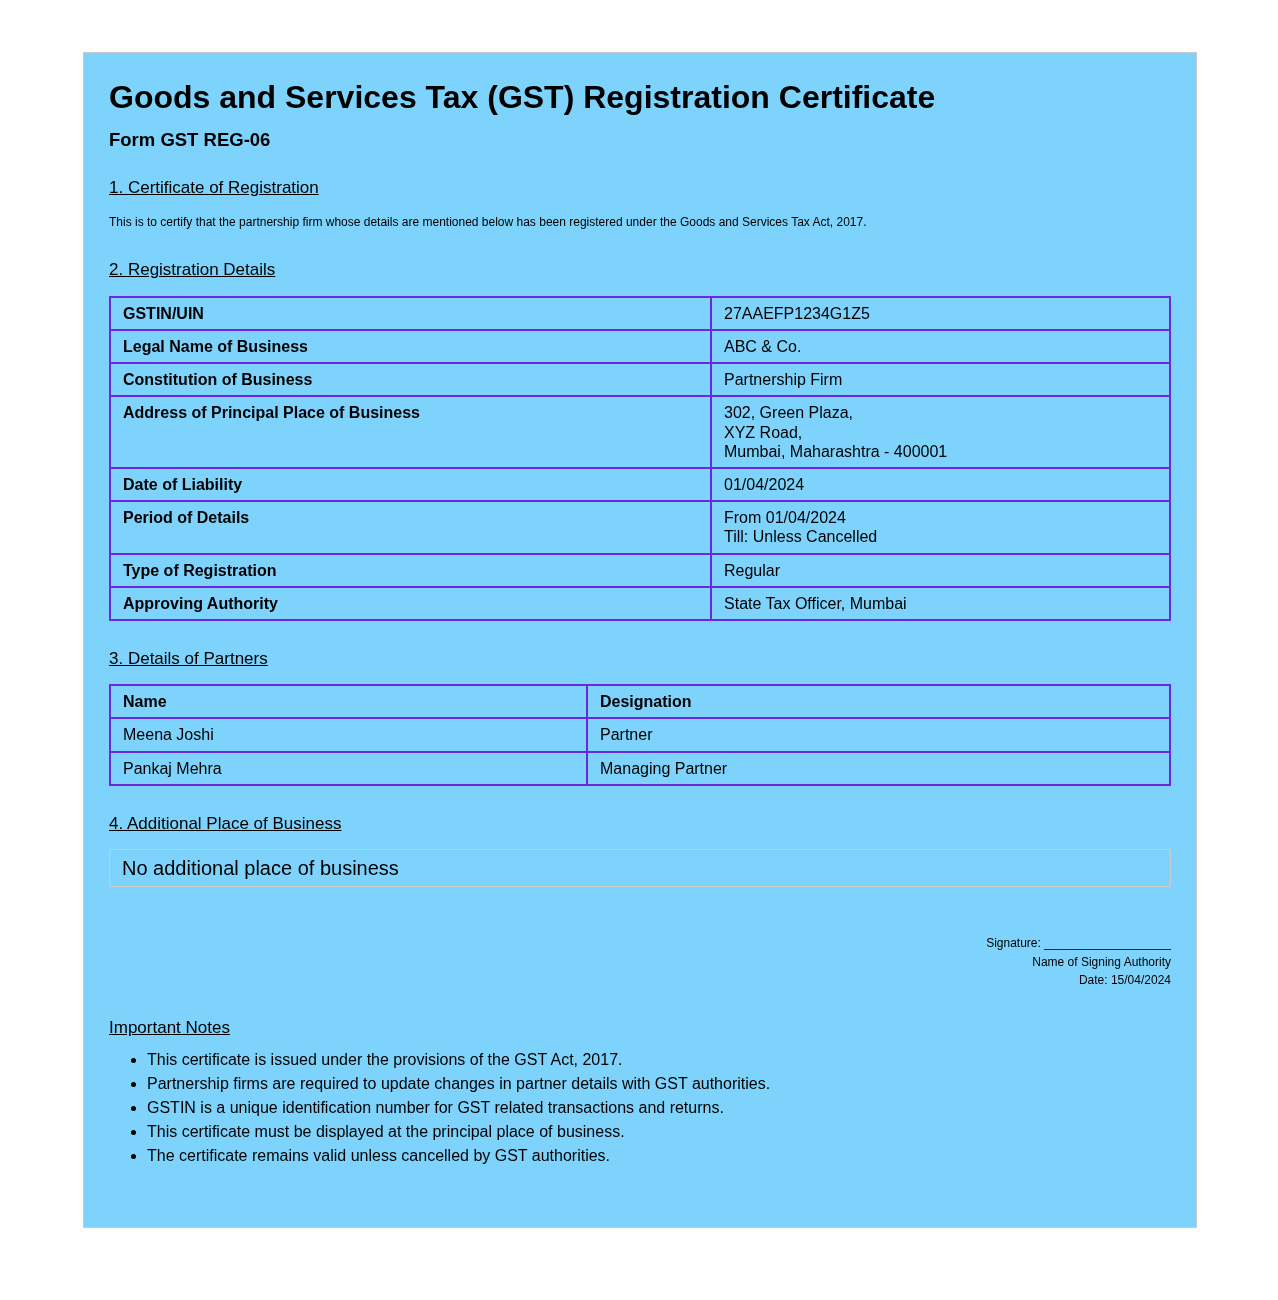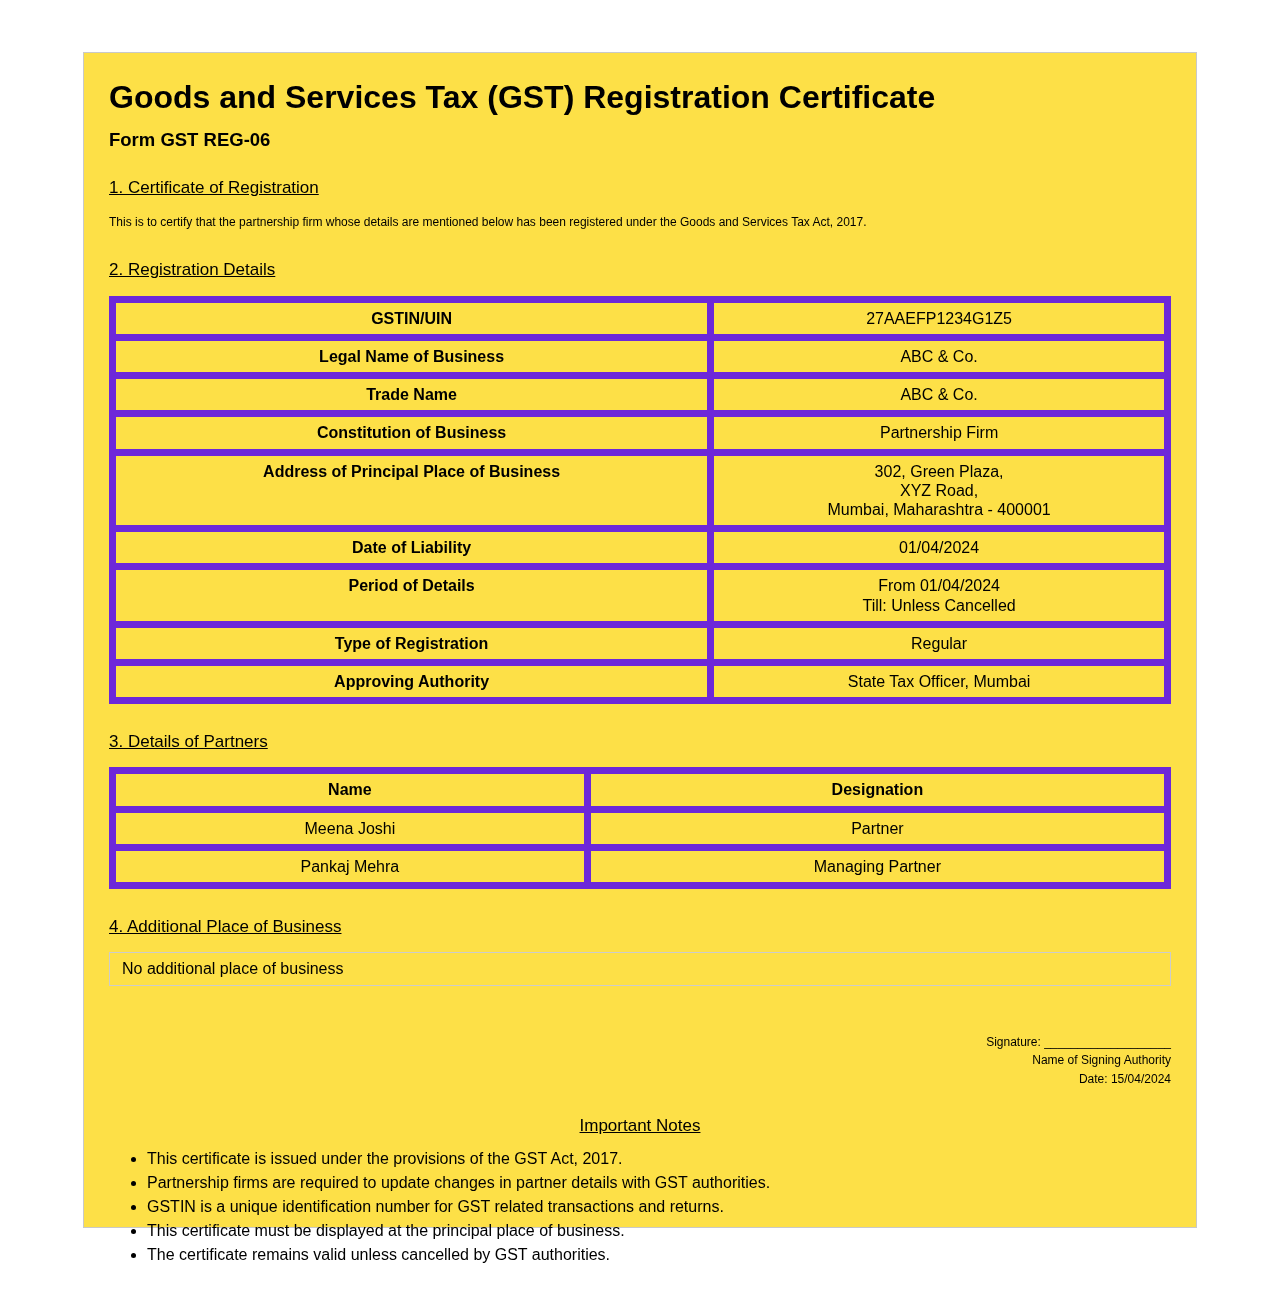--- a/index.html
+++ b/index.html
@@ -10,21 +10,21 @@
     position: relative;
     font-family: "Liberation Sans", sans-serif;
     color: #000000;
   }
   .certificate-card {
     position: absolute;
     left: 83px;
     top: 52px;
     width: 1114px;
     height: 1176px;
-    background: #fde047;
+    background: #7dd3fc;
     border: 1px solid #c9c9c9;
     padding: 26px 25px;
   }
   .doc-title {
     font-size: 32px;
     font-weight: bold;
     line-height: 1.15;
     margin: 0 0 13px 0;
   }
   .doc-subtitle {
@@ -44,46 +44,46 @@
     font-size: 12px;
     line-height: 19px;
     margin: 0 0 28px 0;
   }
   table {
     border-collapse: collapse;
     width: 100%;
     font-size: 16px;
   }
   td, th {
-    border: 7px solid #6d28d9;
+    border: 2px solid #6d28d9;
     padding: 6px 12px;
     vertical-align: top;
-    text-align: center;
+    text-align: left;
     line-height: 1.2;
   }
   .details-table td.row-label {
     font-weight: bold;
     width: 56.7%;
   }
   .cell-value { white-space: pre-line; }
   .partners-table th { font-weight: bold; }
   .partners-table th.col-name, .partners-table td.col-name { width: 45%; }
   .single-box {
     border: 1px solid #cccccc;
     padding: 6px 12px;
-    font-size: 16px;
+    font-size: 20px;
     line-height: 1.2;
   }
   .signature-block {
     margin-top: 47px;
     text-align: right;
     font-size: 12px;
     line-height: 18.5px;
   }
-  .notes-heading { margin-bottom: 12px; text-align: center; }
+  .notes-heading { margin-bottom: 12px; }
   .notes-list {
     margin: 0;
     padding-left: 38px;
     font-size: 16px;
   }
   .notes-list li {
     line-height: 19px;
     margin-bottom: 5px;
   }
 </style>
@@ -100,24 +100,20 @@
 
   <h3 class="section-heading">2. Registration Details</h3>
   <table class="details-table">
     <tbody>
       <tr>
         <td class="row-label">GSTIN/UIN</td>
         <td class="cell-value">27AAEFP1234G1Z5</td>
       </tr>
       <tr>
         <td class="row-label">Legal Name of Business</td>
-        <td class="cell-value">ABC &amp; Co.</td>
-      </tr>
-      <tr>
-        <td class="row-label">Trade Name</td>
         <td class="cell-value">ABC &amp; Co.</td>
       </tr>
       <tr>
         <td class="row-label">Constitution of Business</td>
         <td class="cell-value">Partnership Firm</td>
       </tr>
       <tr>
         <td class="row-label">Address of Principal Place of Business</td>
         <td class="cell-value">302, Green Plaza,
 XYZ Road,

